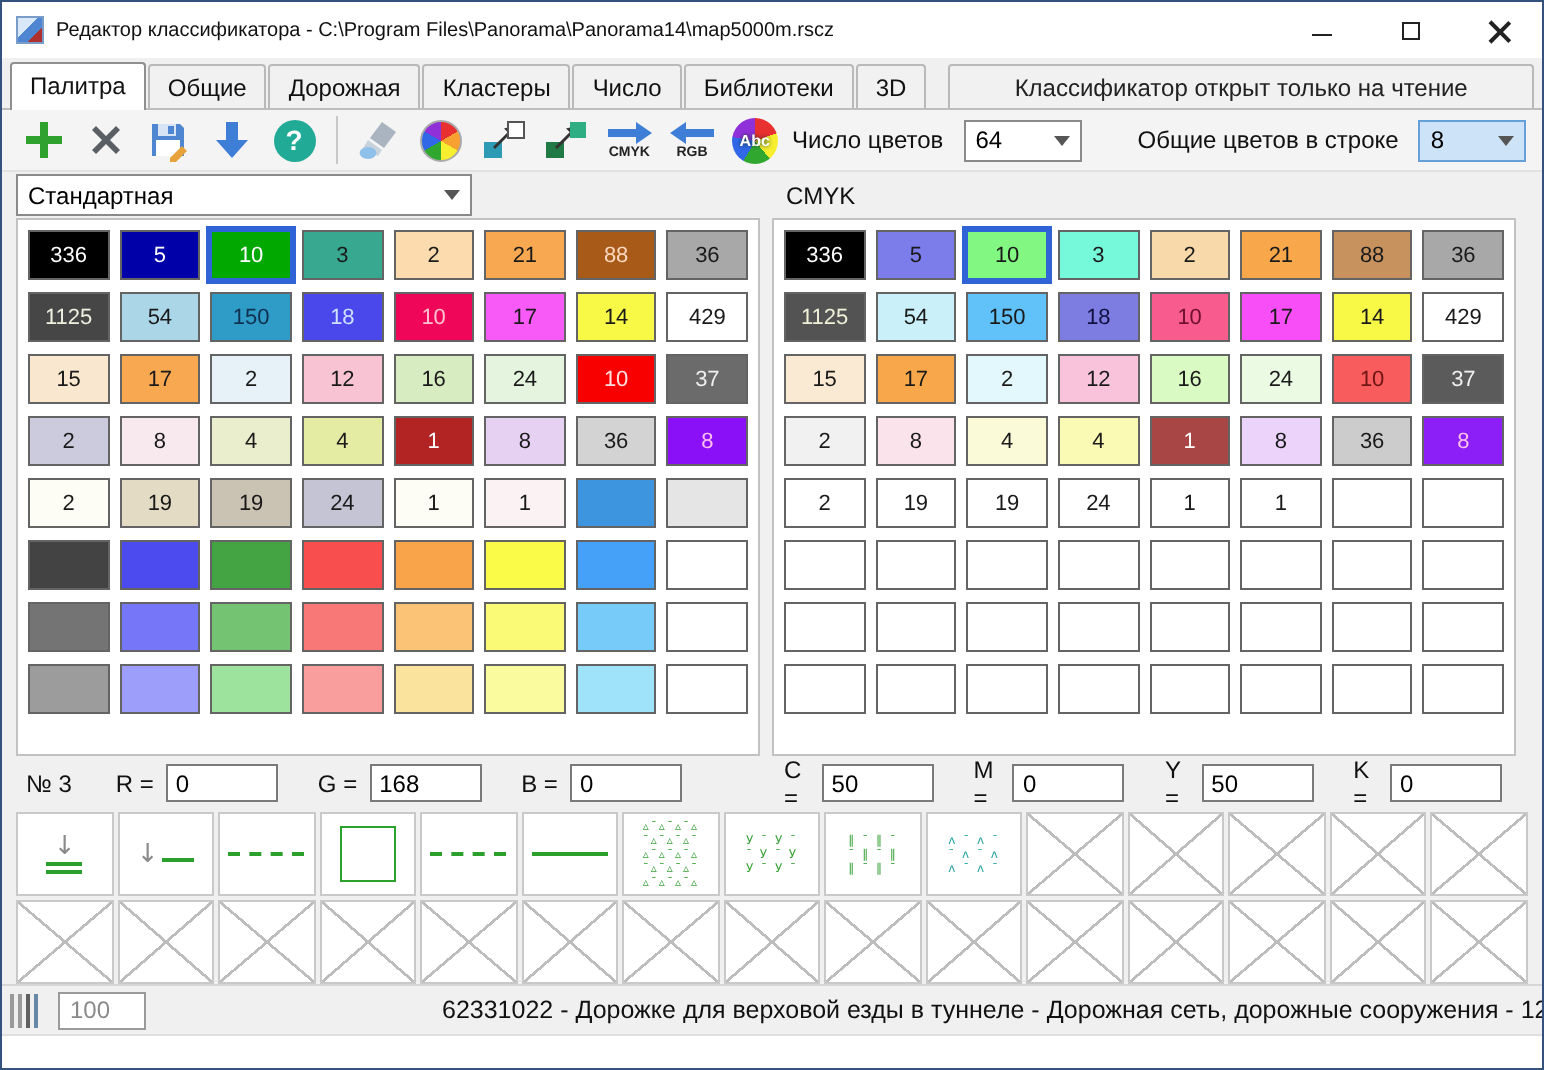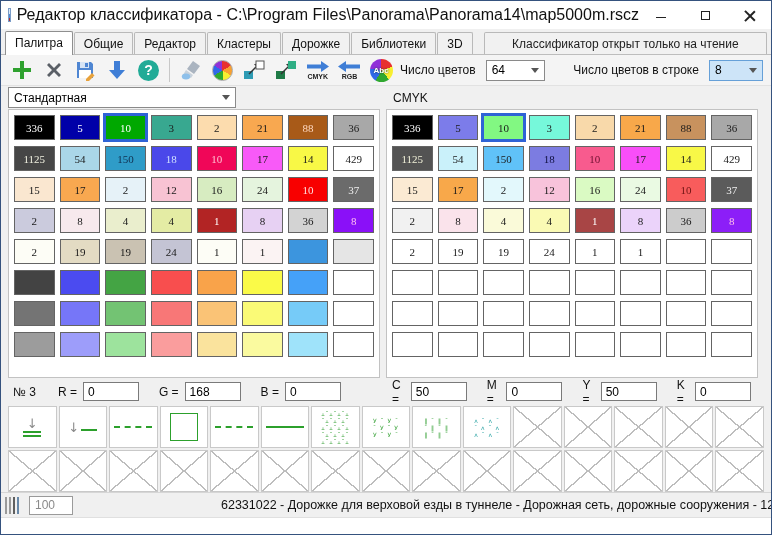--- a/index.html
+++ b/index.html
@@ -3,21 +3,21 @@
 <meta charset="utf-8">
 <style>
   * { box-sizing: border-box; margin: 0; padding: 0; }
   html,body { width: 772px; height: 535px; }
   body { font-family: "Liberation Sans", "DejaVu Sans", sans-serif; background:#fff; }
   .window { width:772px; height:535px; border:1px solid #35527e; background:#f0f0f0; display:flex; flex-direction:column; overflow:hidden; }
 
   
   .titlebar { height:28px; background:#ffffff; display:flex; align-items:center; padding-left:7px; flex:0 0 auto; }
   .app-icon { width:14px; height:14px; border:1px solid #7a9cc8; background:linear-gradient(135deg,#d8e8f8 0 40%,#4f86d2 40% 70%,#b03030 70%); margin-right:6px; }
-  .title-text { font-size:16px; color:#111; white-space:nowrap; }
+  .title-text { font-size:10px; color:#111; white-space:nowrap; }
   .win-controls { margin-left:auto; display:flex; height:28px; }
   .win-btn { width:44px; height:28px; display:flex; align-items:center; justify-content:center; }
   .glyph-min { width:10px; border-bottom:1px solid #222; height:6px; }
   .glyph-max { width:9px; height:9px; border:1px solid #222; }
   .glyph-close { position:relative; width:11px; height:11px; }
   .glyph-close:before,.glyph-close:after { content:""; position:absolute; left:5px; top:-1px; width:1.5px; height:14px; background:#222; }
   .glyph-close:before { transform:rotate(45deg); }
   .glyph-close:after { transform:rotate(-45deg); }
 
   
@@ -43,21 +43,21 @@
   .combo-64 { width:64px; margin:0 28px 0 10px; }
   .combo-8 { width:58px; margin-left:10px; background:#cde4f8; border-color:#66a0d8; }
   .spacer { flex:1; }
 
   
   .palette-row { position:relative; height:23px; background:#f0f0f0; flex:0 0 auto; }
   .combo-std { position:absolute; left:7px; top:1px; width:228px; background:#fff; }
   .cmyk-label { position:absolute; left:392px; top:5px; font-size:12px; color:#111; }
 
   
-  .grids { display:flex; padding:0 7px; gap:6px; flex:0 0 auto;font-family:Liberation Serif, serif; }
+  .grids { display:flex; padding:0 7px; gap:6px; flex:0 0 auto; }
   .panel { width:372px; height:269px; background:#fff; border:1px solid #c2c2c2; padding:5px; }
   .color-grid { display:grid; grid-template-columns:repeat(8,1fr); column-gap:5px; row-gap:6px; }
   .cell { height:25px; border:1px solid #646464; display:flex; align-items:center; justify-content:center; font-size:11px; }
   .cell.sel { box-shadow:0 0 0 2px #2f63d6; border-color:#2f63d6; }
 
   
   .vals { position:relative; height:27px; display:flex; align-items:center; font-size:12px; color:#111; flex:0 0 auto; }
   .vals .idx { margin:0 22px 0 12px; }
   .vlabel { margin-right:6px; }
   .val-input { width:56px; height:19px; border:1px solid #7a7a7a; font-size:12px; padding:0 4px; background:#fff; font-family:inherit; margin-right:20px; }
@@ -108,23 +108,23 @@
       <span class="win-btn">
           <span class="glyph-close"></span>
         </span>
     </div>
   </div>
 
   <div class="tabbar">
     <div class="tabs">
         <div class="tab active">Палитра</div>
         <div class="tab">Общие</div>
-        <div class="tab">Редактор</div>
+        <div class="tab">Дорожная</div>
         <div class="tab">Кластеры</div>
-        <div class="tab">Дорожке</div>
+        <div class="tab">Число</div>
         <div class="tab">Библиотеки</div>
         <div class="tab">3D</div>
       </div>
     <div class="tab-readonly">Классификатор открыт только на чтение</div>
   </div>
 
   <div class="toolbar">
     <span class="tbtn">
       <svg width="22" height="22" viewBox="0 0 22 22">
           <path d="M9 2h4v7h7v4h-7v7H9v-7H2V9h7z" fill="#2fa12f"></path>
@@ -201,21 +201,21 @@
       <span class="abc">
           <span>Abc</span>
         </span>
     </span>
     <span class="spacer"></span>
     <span class="tlabel">Число цветов</span>
     <span class="combo combo-64">
       <span>64</span>
       <span class="arr-dn"></span>
     </span>
-    <span class="tlabel">Число цветов в строке</span>
+    <span class="tlabel">Общие цветов в строке</span>
     <span class="combo combo-8">
       <span>8</span>
       <span class="arr-dn"></span>
     </span>
   </div>
 
   <div class="palette-row">
     <span class="combo combo-std">
       <span>Стандартная</span>
       <span class="arr-dn"></span>

